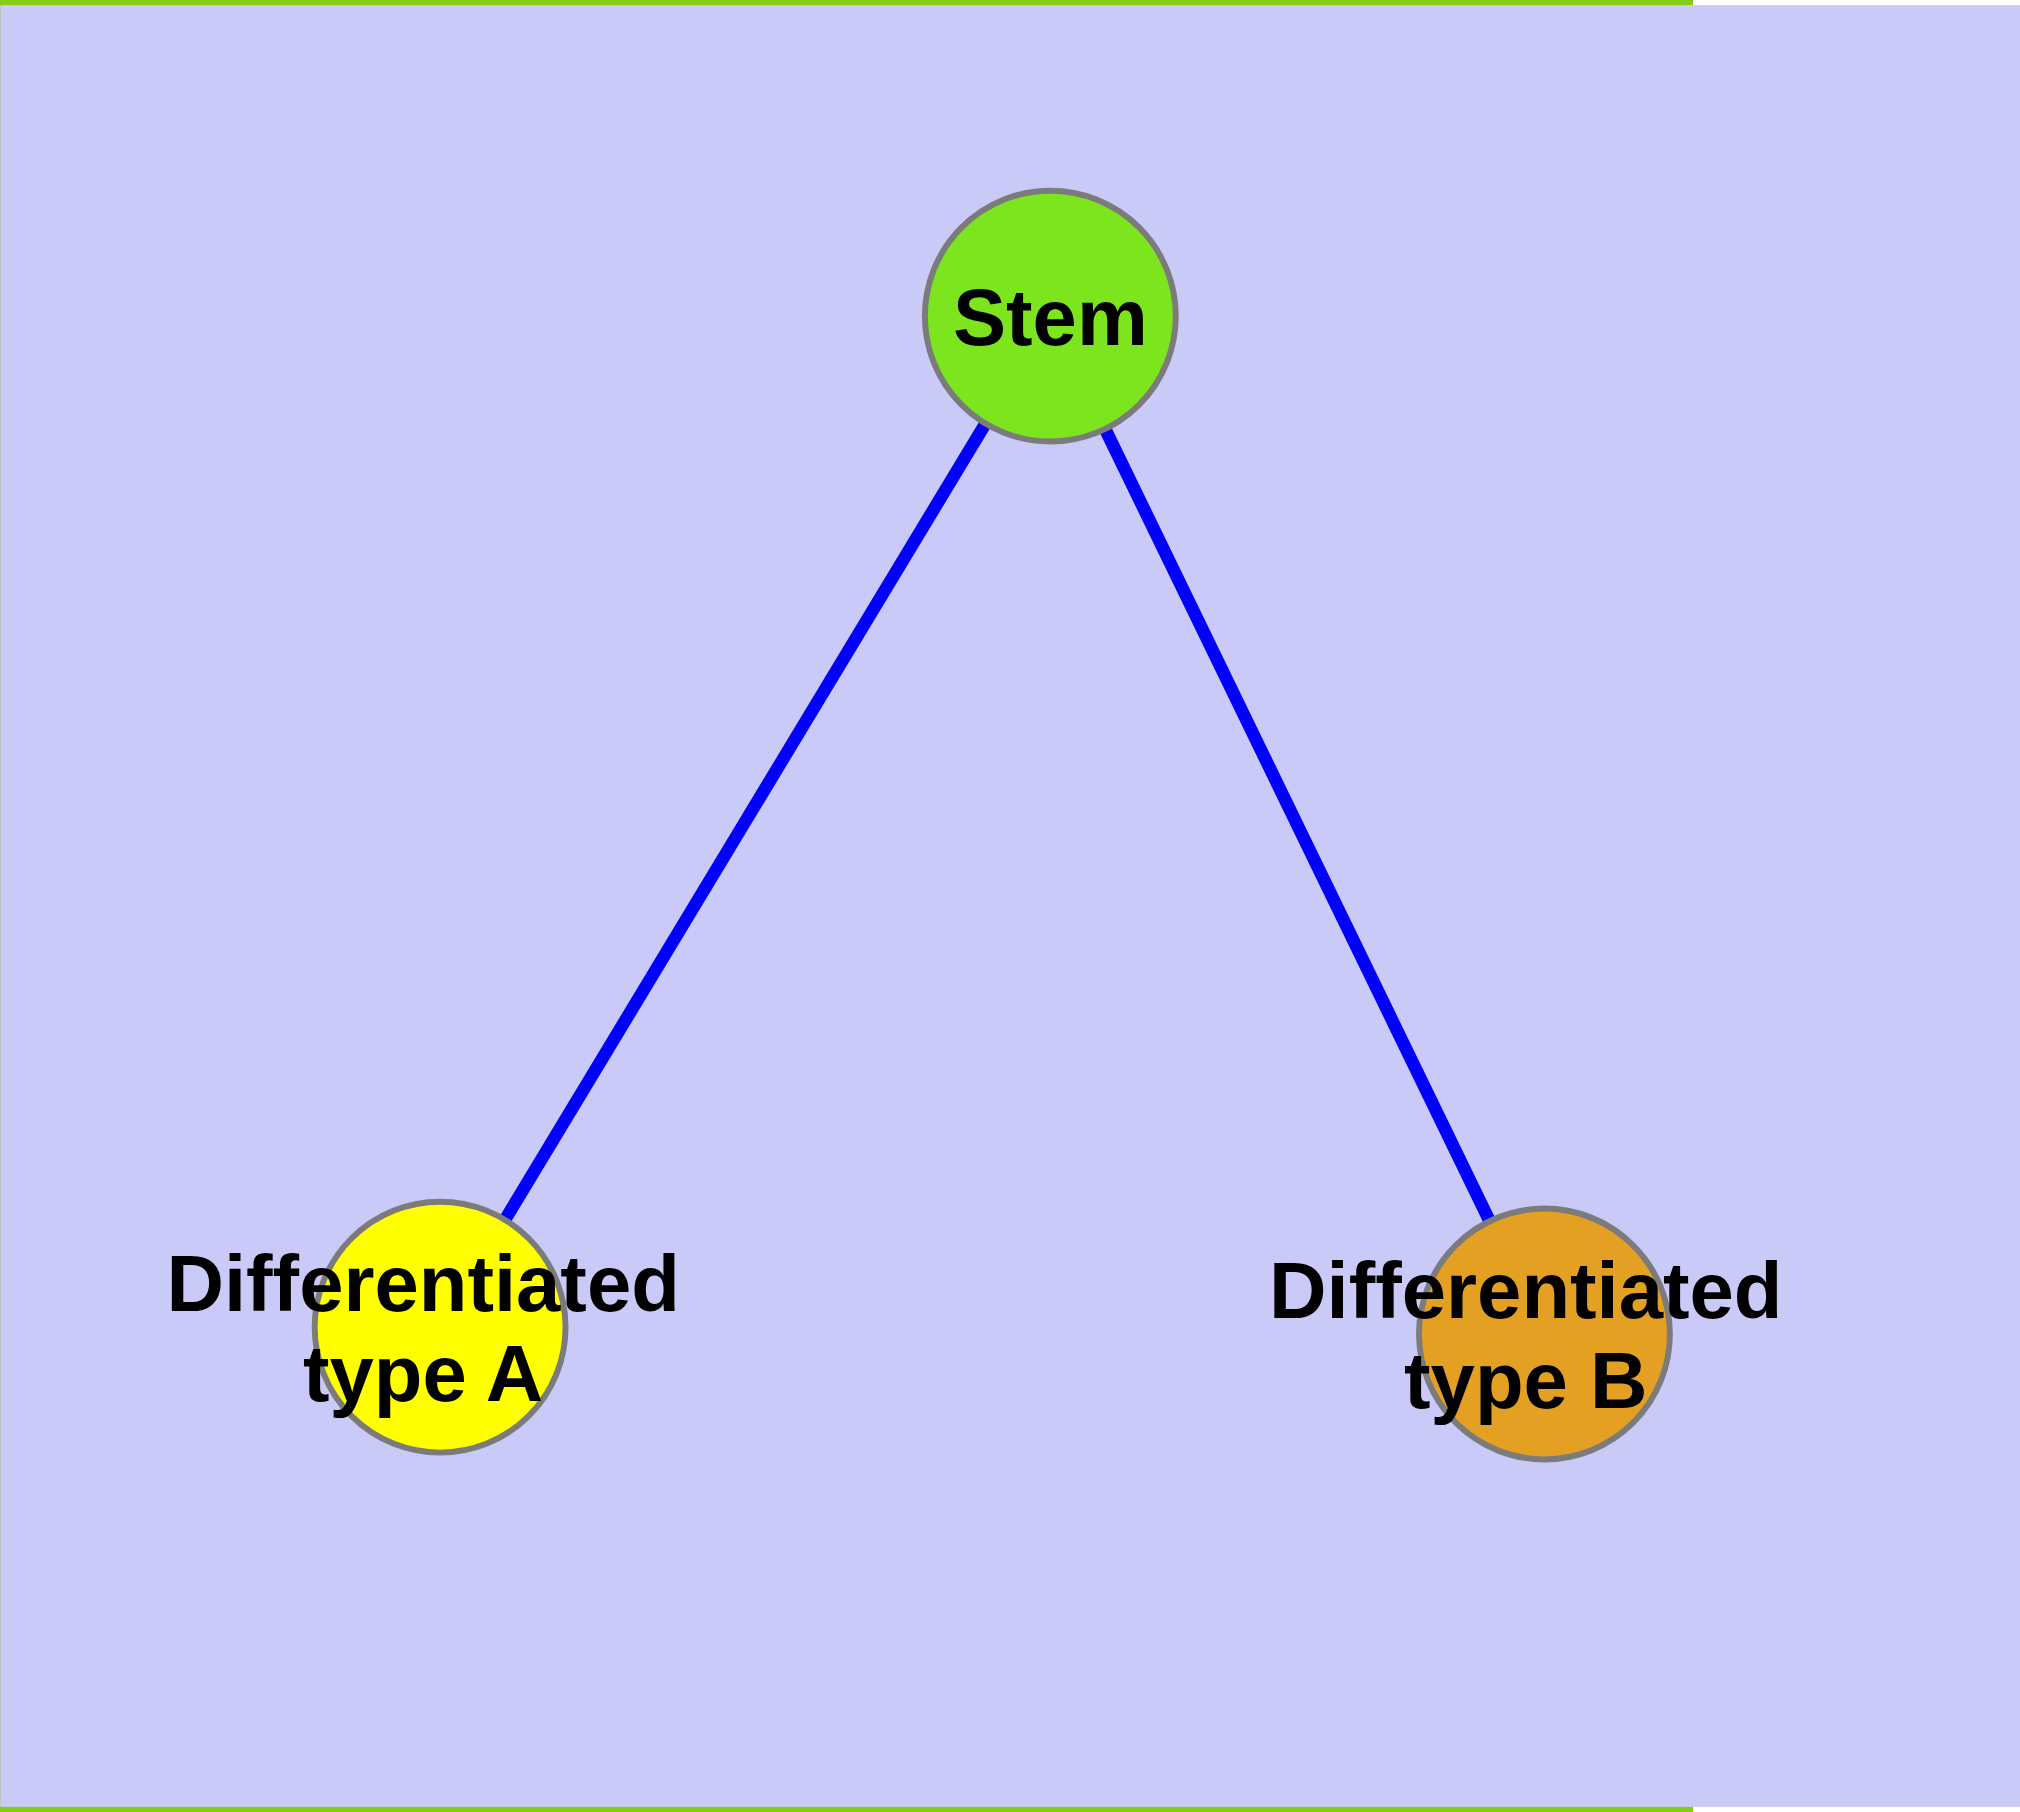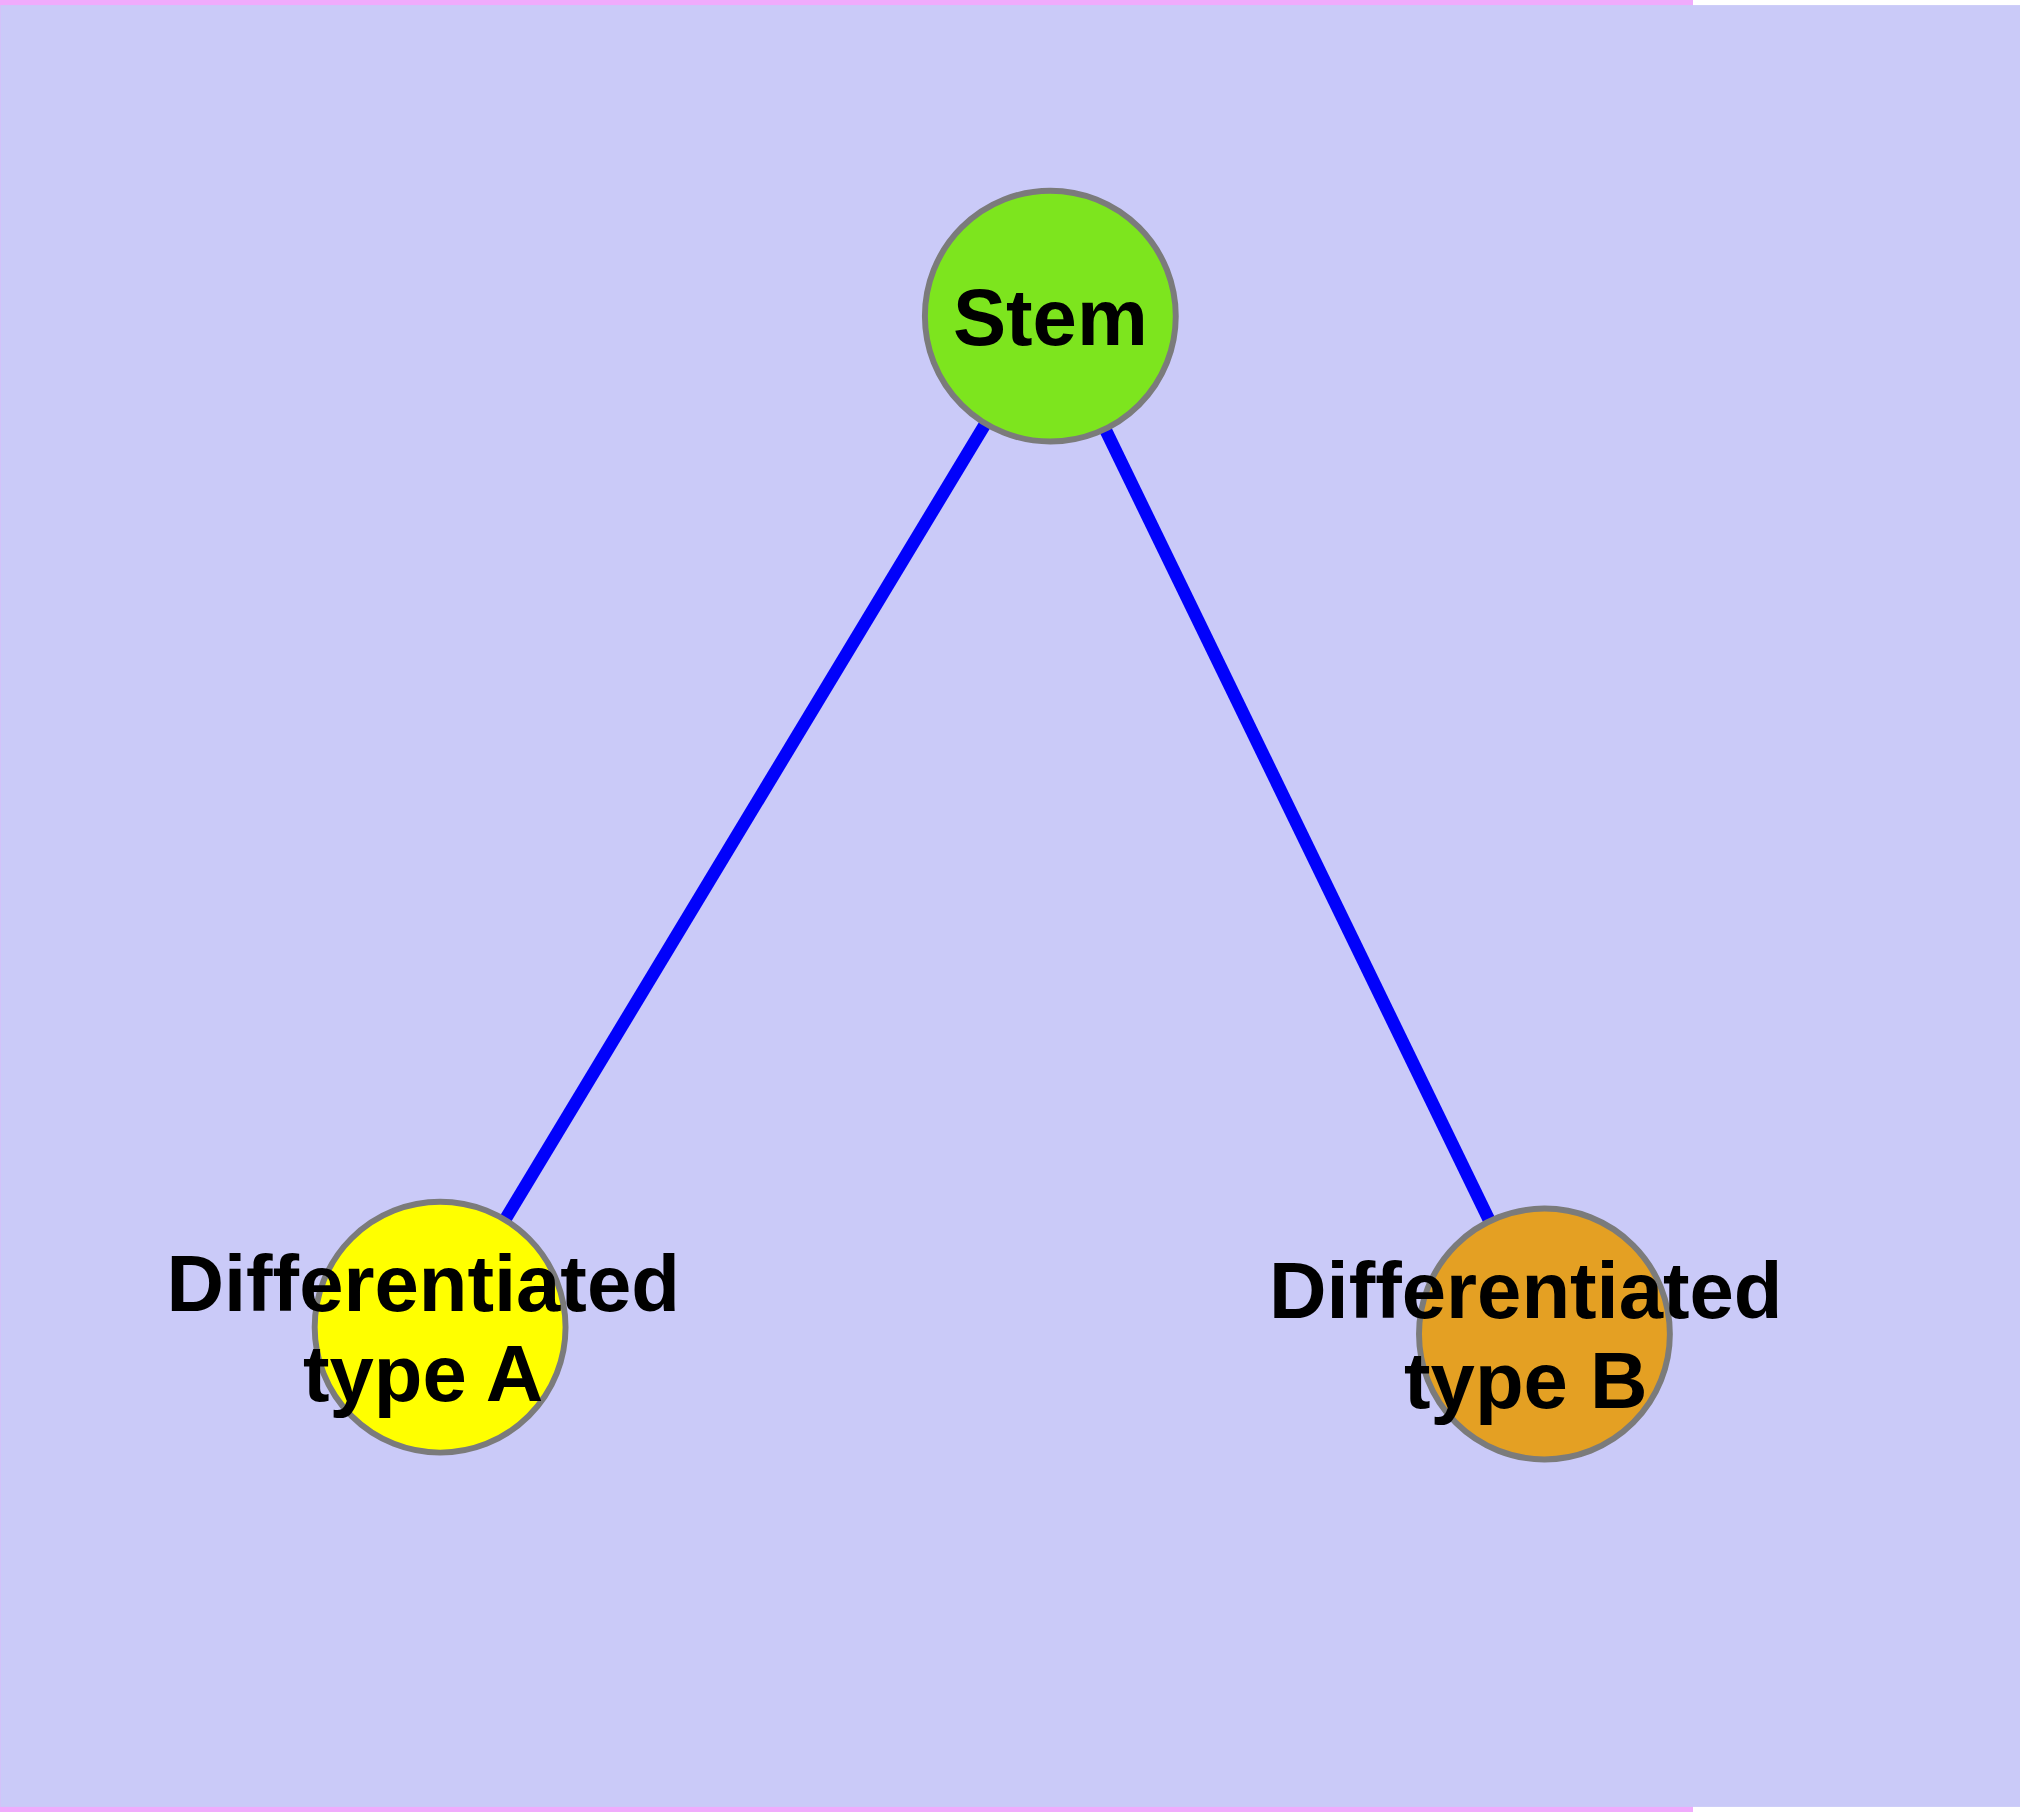--- a/index.html
+++ b/index.html
@@ -7,21 +7,21 @@
     padding: 0;
     background: #ffffff;
     width: 2021px;
     height: 1812px;
     overflow: hidden;
   }
   .stage {
     position: relative;
     width: 1693px;
     height: 1812px;
-    background: #f0abfc;
+    background: #84cc16;
   }
   svg {
     display: block;
   }
   .node-label {
     font-family: "Liberation Sans", "DejaVu Sans", sans-serif;
     font-weight: bold;
     font-size: 94px;
     fill: #000000;
     text-anchor: middle;

